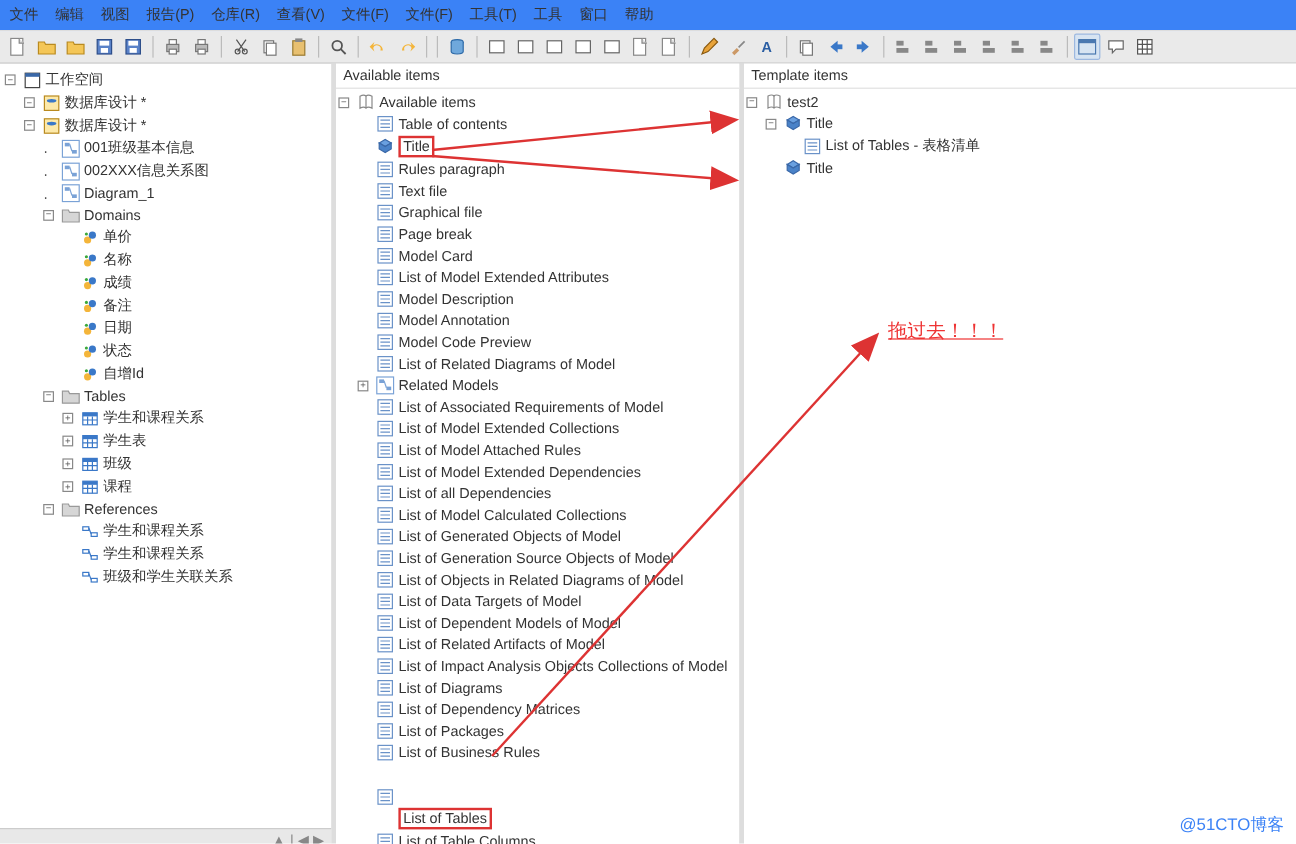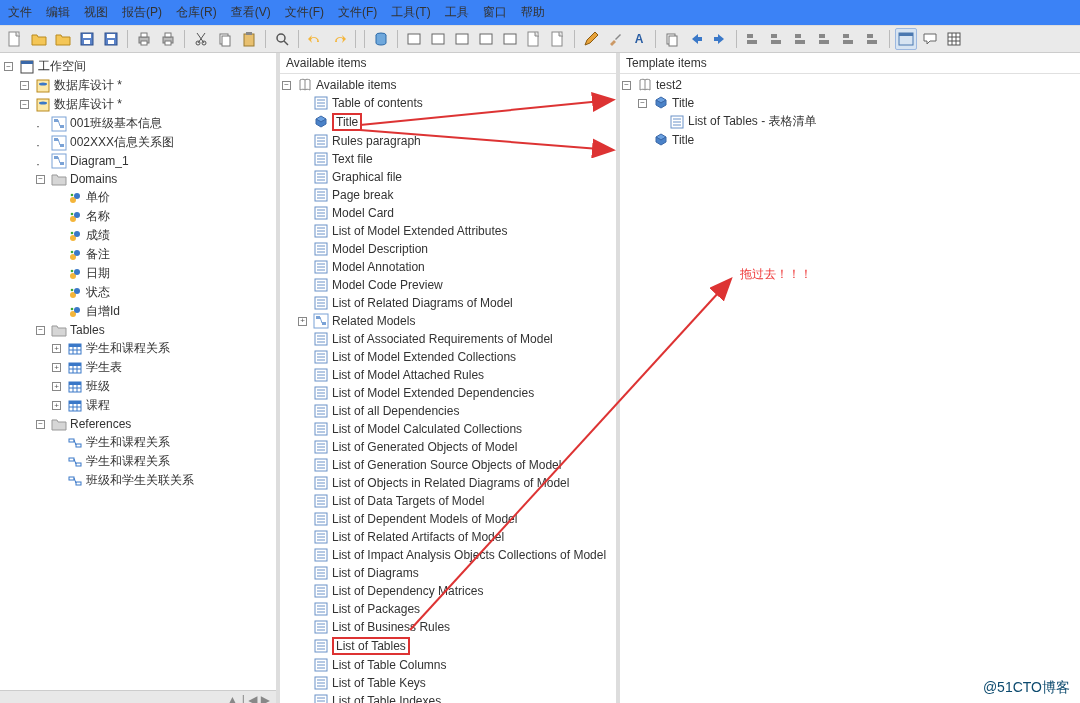--- a/index.html
+++ b/index.html
@@ -30,25 +30,25 @@
   
   .tree { list-style: none; }
   .tree ul { list-style: none; padding-left: 16px; }
   .node { display: flex; align-items: center; gap: 3px; padding: 1px 2px; white-space: nowrap; }
   .toggle { width: 9px; height: 9px; border: 1px solid #888; display: inline-flex; align-items: center; justify-content: center;
     font-size: 8px; line-height: 1; color: #555; background: #fff; cursor: pointer; margin-right:3px;}
   .spacer { width: 12px; height: 9px; display: inline-block; }
   .ic { width: 16px; height: 16px; display: inline-flex; align-items: center; justify-content: center; }
   .label { }
   .box-title { border: 2px solid #d33; padding: 0 2px; }
-  .box-tables { border: 2px solid #d33; padding: 0 2px; }
+  .box-tables { border: 2px solid #d33; padding: 0 2px; margin-top: 36px; }
   
   .svg-overlay { position: absolute; left: 0; top: 0; width: 100%; height: 100%; pointer-events: none; }
-  .anno { position: absolute; color: #e33; font-size: 12px; font-family: "SimSun","Microsoft YaHei"; }
-  .watermark { position: absolute; right: 10px; bottom: 6px; color: #0c4a6e; font-size: 14px; }
+  .anno { position: absolute; color: #e33; font-size: 16px; font-family: "SimSun","Microsoft YaHei"; text-decoration: underline; }
+  .watermark { position: absolute; right: 10px; bottom: 6px; color: #3b82f6; font-size: 14px; }
 </style>
 </head>
 <body>
 
 <svg width="0" height="0" style="position:absolute">
   <defs>
     <g id="i-file">
         <rect x="2" y="1" width="10" height="14" fill="#fff" stroke="#888"></rect>
         <polyline points="9,1 9,5 13,5" fill="#ddd" stroke="#888"></polyline>
       </g>

